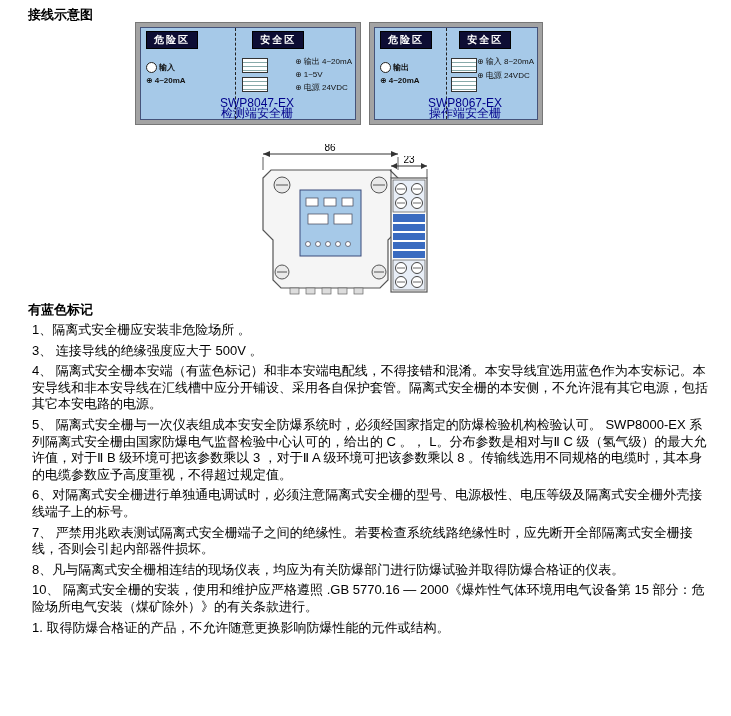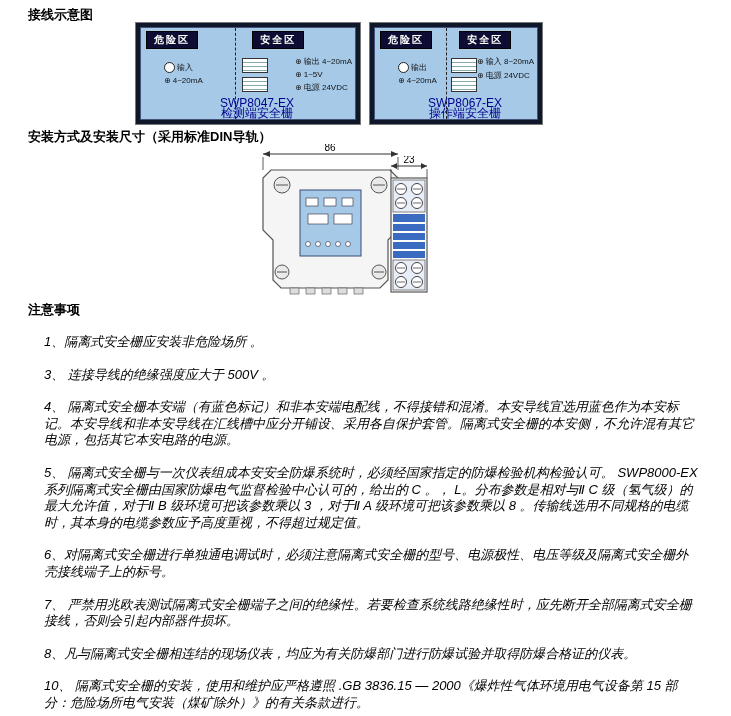--- a/index.html
+++ b/index.html
@@ -7,51 +7,51 @@
     position:relative; width:731px; height:711px; background:#fff;
     font-family:"Liberation Sans","DejaVu Sans",sans-serif; color:#000; overflow:hidden;
   }
   .h { position:absolute; font-weight:bold; font-size:13px; white-space:nowrap; }
   #h-wiring  { left:28px; top:6px; }
   #h-install { left:28px; top:128px; }
   #h-notes   { left:28px; top:301px; }
 
   
   .diagram-row { position:absolute; left:135px; top:22px; display:flex; gap:8px; }
-  .diagram-box { border:1px solid #777; background:#0f172a; padding:4px; box-sizing:border-box; }
+  .diagram-box { border:1px solid #777; background:#a3a3a3; padding:4px; box-sizing:border-box; }
   .diagram-box.d1 { width:226px; height:103px; }
   .diagram-box.d2 { width:174px; height:103px; }
   .diagram-inner { position:relative; width:100%; height:100%; background:#a6c9e8;
                    border:1px solid #45537a; box-sizing:border-box; overflow:hidden; }
   .zone-header { position:absolute; top:3px; background:#0d0d33; color:#fff; font-size:10px;
                  font-weight:bold; padding:1px 7px; letter-spacing:2px; border:1px solid #000;
                  white-space:nowrap; }
   .zone-header.hazard { left:5px; }
   .zone-header.safe   { left:52%; }
   .divider { position:absolute; left:44%; top:0; bottom:0; border-left:1px dashed #222; }
-  .left-rows  { position:absolute; left:23px;  top:34px; font-size:8px; color:#111; }
+  .left-rows  { position:absolute; left:5px;  top:34px; font-size:8px; color:#111;font-weight:bold; }
   .right-rows { position:absolute; right:3px; top:28px; font-size:8px; color:#111; }
   .prow { display:flex; align-items:center; gap:2px; margin-bottom:3px; white-space:nowrap; }
   .term { font-size:8px; line-height:8px; }
   .symbol { width:9px; height:9px; border:1px solid #222; border-radius:50%;
             display:inline-block; background:#fff; }
   .component { position:absolute; left:47%; top:30px; display:flex; flex-direction:column; gap:4px; }
   .comp-box { width:24px; height:13px; background:#fff; border:1px solid #333;
               background-image:repeating-linear-gradient(#fff 0 3px,#8aa 3px 4px); }
   .caption { position:absolute; bottom:1px; left:0; right:0; text-align:center;
              color:#00008b; font-weight:normal; font-size:12px; line-height:10px;padding-left:18px; }
 
   
   .front-view { position:absolute; left:238px; top:144px; }
   .side-view  { position:absolute; left:380px; top:156px; }
 
   
   .notes { position:absolute; left:28px; top:318px; width:688px; font-size:13px;
            line-height:16.6px; }
-  .notes p { margin:16px; overflow-wrap:anywhere; word-break:break-all;font-style:italic; }
+  .notes p { margin:4px; overflow-wrap:anywhere; word-break:break-all; }
 </style>
 </head>
 <body>
 
 <div class="page">
 
   <div class="h" id="h-wiring">接线示意图</div>
 
   <div class="diagram-row">
 
@@ -126,21 +126,20 @@
         </div>
         <div class="caption">
           <div>SWP8067-EX</div>
           <div>操作端安全栅</div>
         </div>
       </div>
     </div>
 
   </div>
 
-  <div class="h" id="h-install">安装方式及安装尺寸（采用标准DIN导轨）</div>
 
   <svg class="front-view" width="185" height="155" viewBox="0 0 185 155">
     <line x1="25" y1="10" x2="160" y2="10" stroke="#333" stroke-width="1"></line>
     <polygon points="25,10 32,7 32,13" fill="#333"></polygon>
     <polygon points="160,10 153,7 153,13" fill="#333"></polygon>
     <text x="92" y="7" font-size="10" text-anchor="middle" fill="#000">86</text>
     <line x1="25" y1="13" x2="25" y2="26" stroke="#333" stroke-width="0.8"></line>
     <line x1="160" y1="13" x2="160" y2="26" stroke="#333" stroke-width="0.8"></line>
     <path d="M25 34 L33 26 L152 26 L160 34 L160 86 L150 96 L150 136 L142 144 L43 144 L35 136 L35 96 L25 86 Z" fill="#f5f5f5" stroke="#555" stroke-width="1.2"></path>
     <circle cx="44" cy="41" r="8" fill="#e9e9e9" stroke="#555"></circle>
@@ -195,27 +194,27 @@
     <circle cx="21" cy="112" r="5.5" fill="#fff" stroke="#444"></circle>
     <line x1="17" y1="112" x2="25" y2="112" stroke="#444" stroke-width="0.8"></line>
     <circle cx="37" cy="112" r="5.5" fill="#fff" stroke="#444"></circle>
     <line x1="33" y1="112" x2="41" y2="112" stroke="#444" stroke-width="0.8"></line>
     <circle cx="21" cy="126" r="5.5" fill="#fff" stroke="#444"></circle>
     <line x1="17" y1="126" x2="25" y2="126" stroke="#444" stroke-width="0.8"></line>
     <circle cx="37" cy="126" r="5.5" fill="#fff" stroke="#444"></circle>
     <line x1="33" y1="126" x2="41" y2="126" stroke="#444" stroke-width="0.8"></line>
   </svg>
 
-  <div class="h" id="h-notes">注意事项</div>
+  <div class="h" id="h-notes">有蓝色标记</div>
 
   <div class="notes">
     <p>1、隔离式安全栅应安装非危险场所 。</p>
     <p>3、 连接导线的绝缘强度应大于 500V 。</p>
     <p>4、 隔离式安全栅本安端（有蓝色标记）和非本安端电配线，不得接错和混淆。本安导线宜选用蓝色作为本安标记。本安导线和非本安导线在汇线槽中应分开铺设、采用各自保护套管。隔离式安全栅的本安侧，不允许混有其它电源，包括其它本安电路的电源。</p>
     <p>5、 隔离式安全栅与一次仪表组成本安安全防爆系统时，必须经国家指定的防爆检验机构检验认可。 SWP8000-EX 系列隔离式安全栅由国家防爆电气监督检验中心认可的，给出的 C 。， L。分布参数是相对与Ⅱ C 级（氢气级）的最大允许值，对于Ⅱ B 级环境可把该参数乘以 3 ，对于Ⅱ A 级环境可把该参数乘以 8 。传输线选用不同规格的电缆时，其本身的电缆参数应予高度重视，不得超过规定值。</p>
     <p>6、对隔离式安全栅进行单独通电调试时，必须注意隔离式安全栅的型号、电源极性、电压等级及隔离式安全栅外壳接线端子上的标号。</p>
     <p>7、 严禁用兆欧表测试隔离式安全栅端子之间的绝缘性。若要检查系统线路绝缘性时，应先断开全部隔离式安全栅接线，否则会引起内部器件损坏。</p>
     <p>8、凡与隔离式安全栅相连结的现场仪表，均应为有关防爆部门进行防爆试验并取得防爆合格证的仪表。</p>
-    <p>10、 隔离式安全栅的安装，使用和维护应严格遵照 .GB 3836.15 — 2000《爆炸性气体环境用电气设备第 15 部分：危险场所电气安装（煤矿除外）》的有关条款进行。</p>
+    <p>10、 隔离式安全栅的安装，使用和维护应严格遵照 .GB 5770.16 — 2000《爆炸性气体环境用电气设备第 15 部分：危险场所电气安装（煤矿除外）》的有关条款进行。</p>
     <p>1. 取得防爆合格证的产品，不允许随意更换影响防爆性能的元件或结构。</p>
   </div>
 
 </div>
 
 </body></html>

